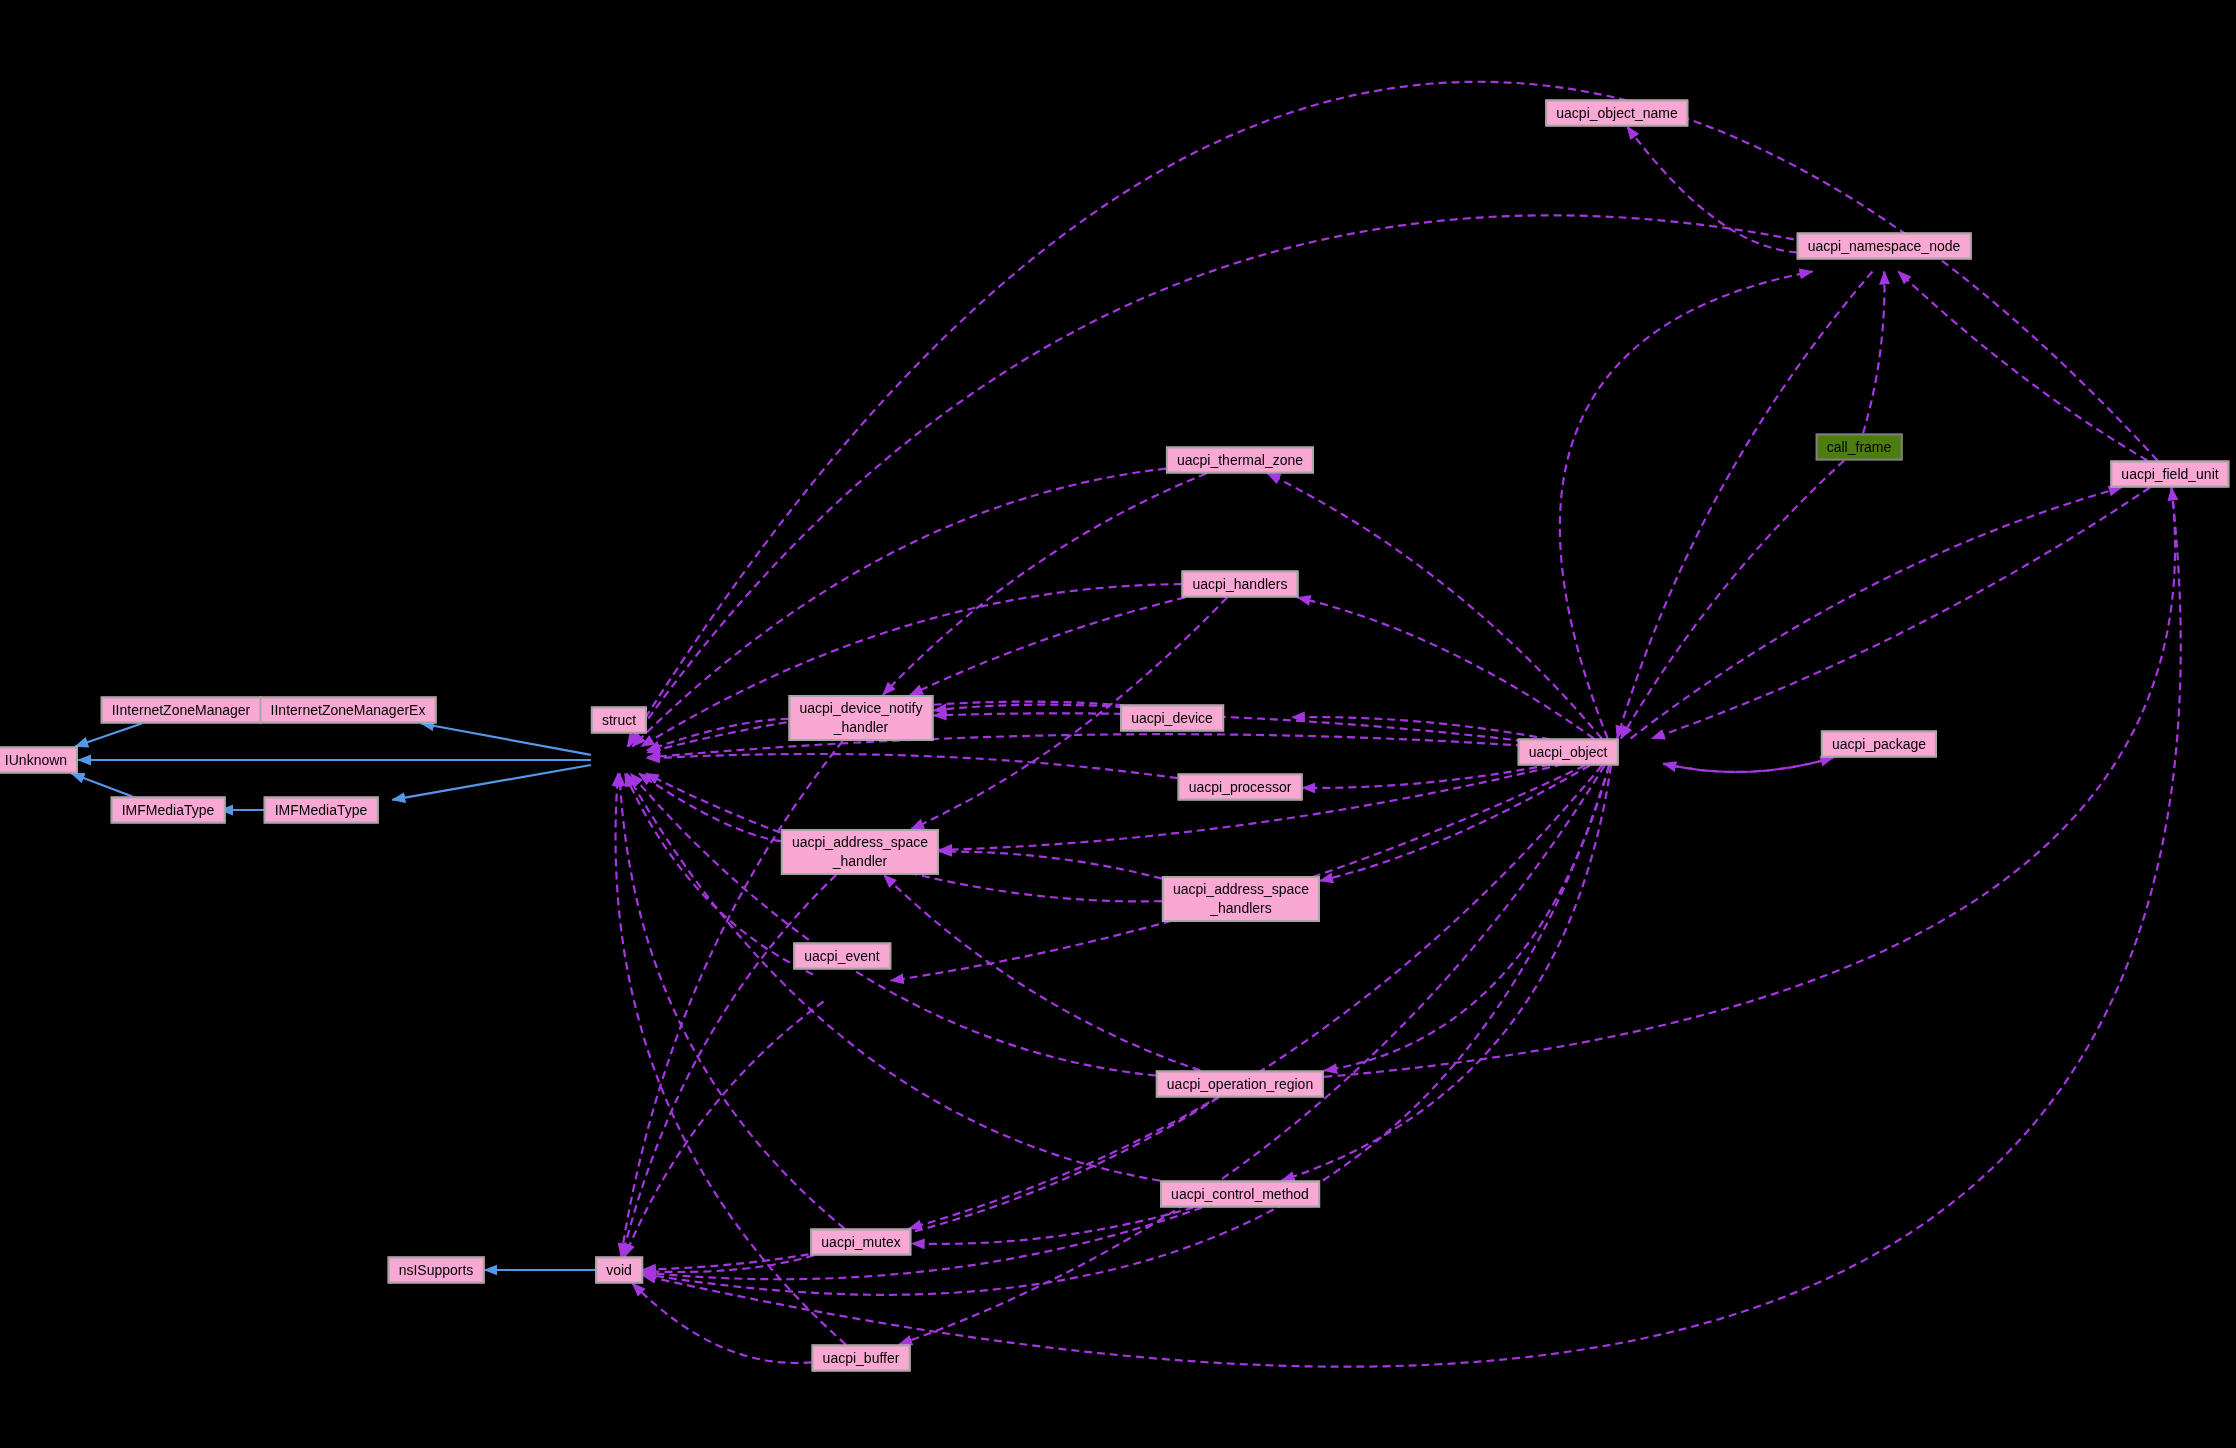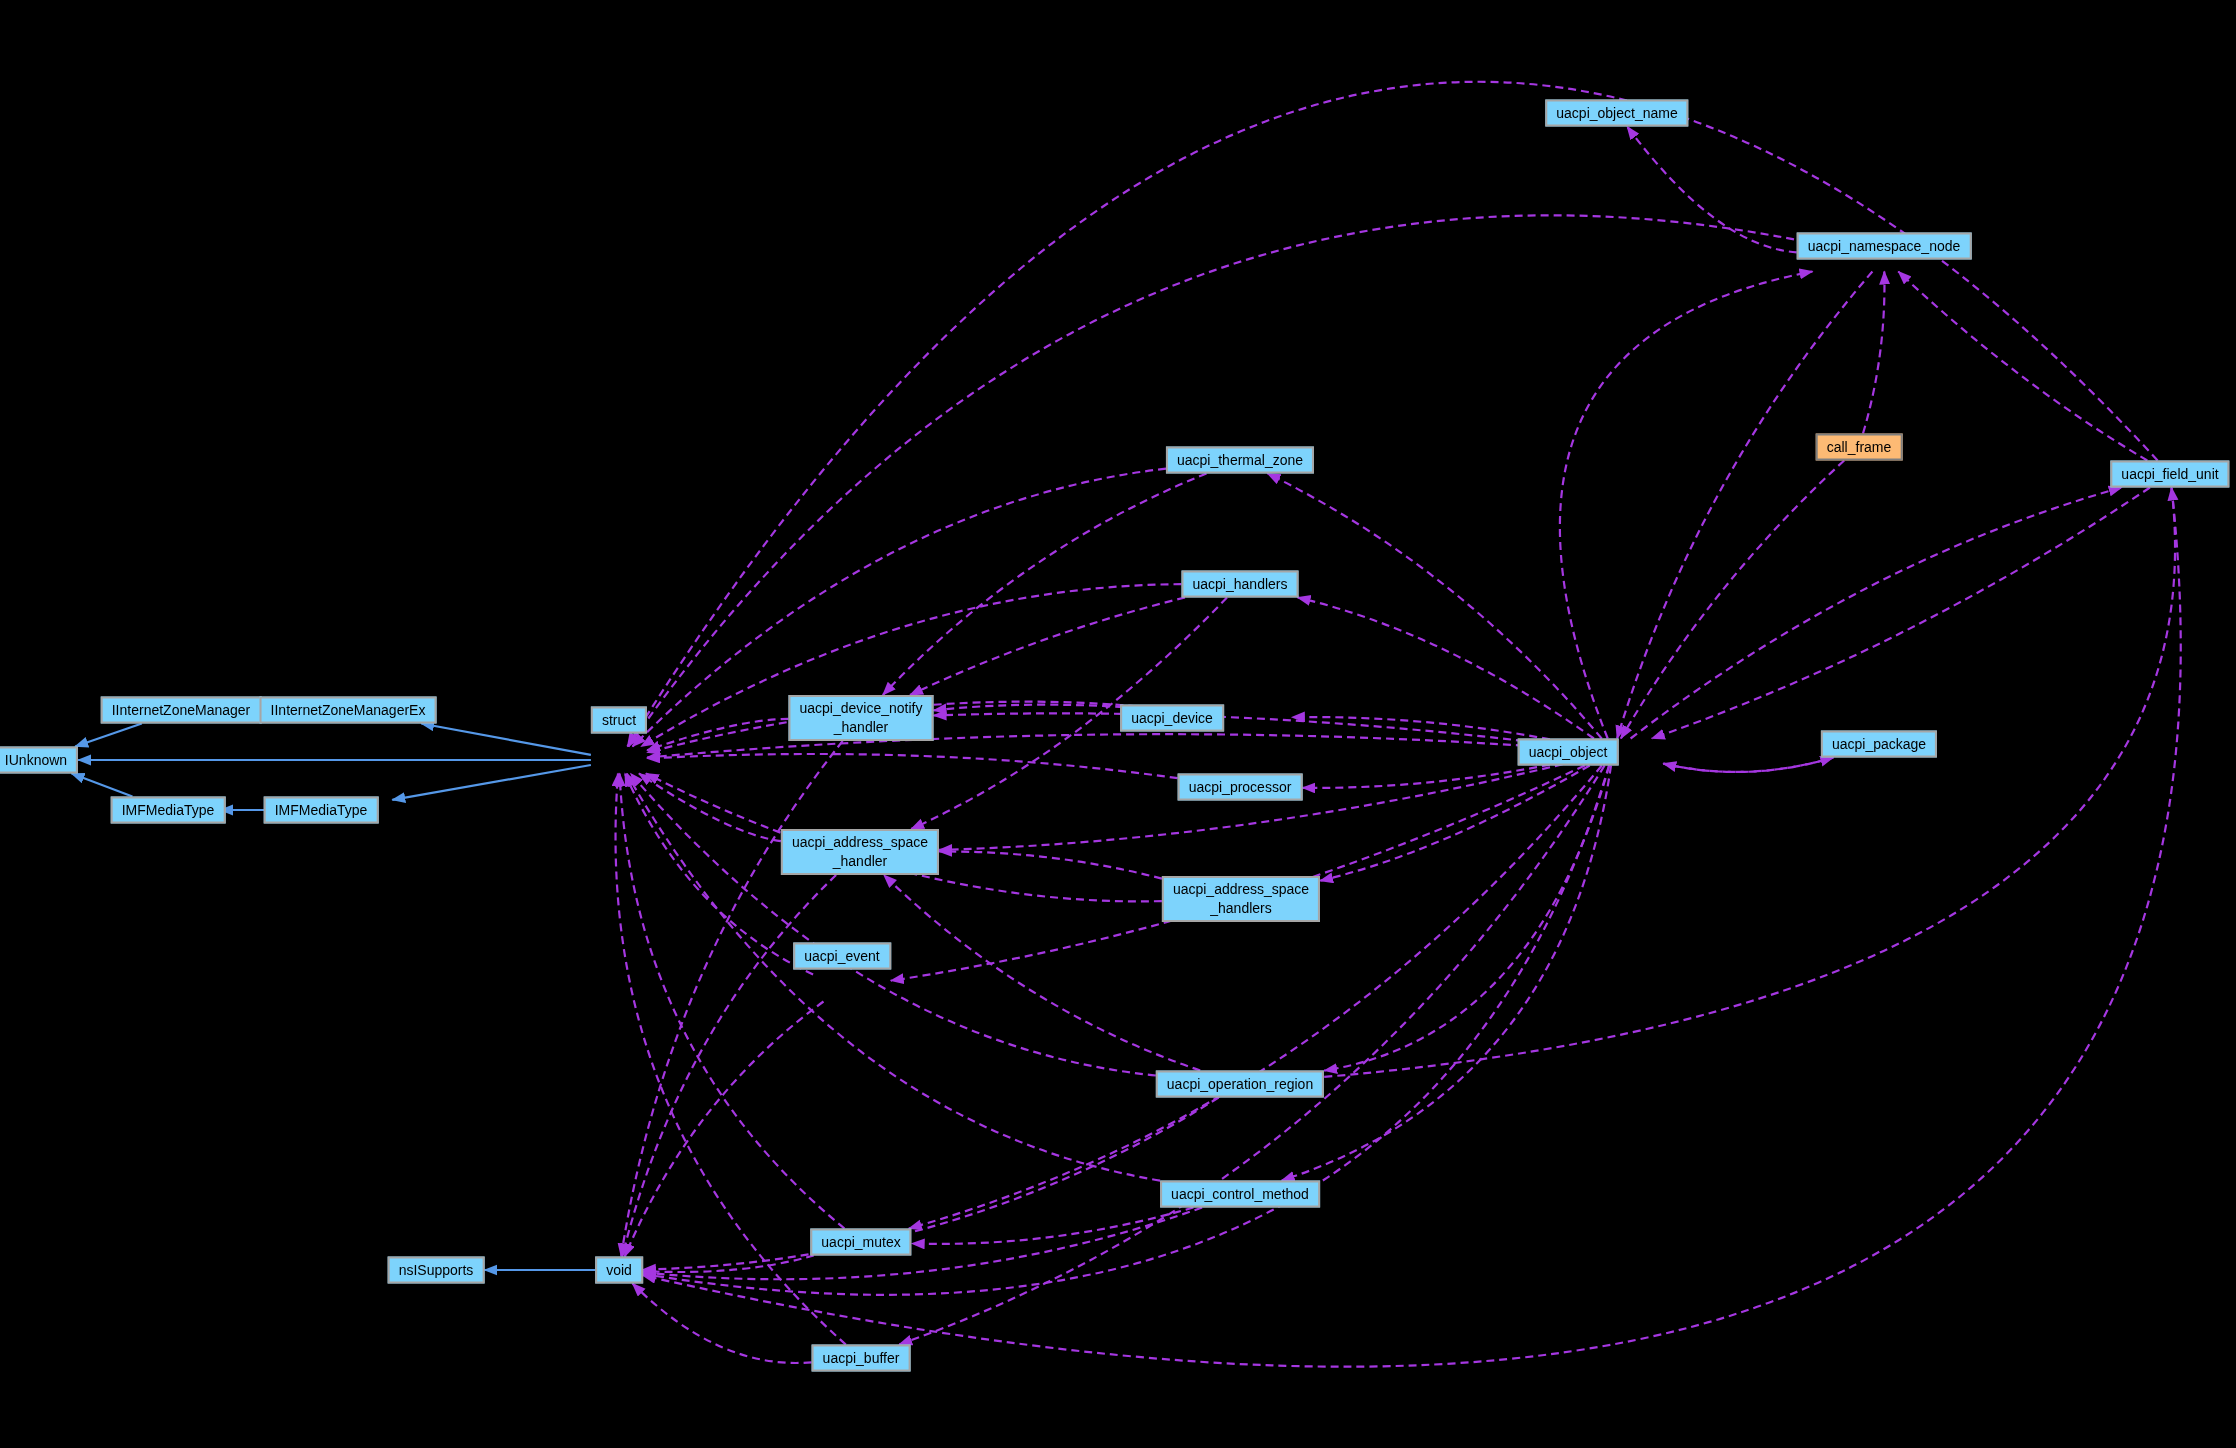--- a/index.html
+++ b/index.html
@@ -7,34 +7,34 @@
     position:relative;
     width:2236px;height:1448px;
     background:#000;
     overflow:hidden;
     font-family:"Liberation Sans", sans-serif;
   }
   #edges{position:absolute;left:0;top:0;width:2236px;height:1448px;}
   .node{
     position:absolute;
     transform:translate(-50%,-50%);
-    background:#7dd3fc;
+    background:#f9a8d4;
     border:2px solid #a6a6a6;
     color:#000;
     font-size:14px;
     line-height:19px;
     padding:2px 9px;
     white-space:pre-line;
     text-align:center;
     z-index:2;
     cursor:pointer;
     box-sizing:border-box;
   }
   .node.highlight{
-    background:#fdba74;
+    background:#4d7c0f;
     border-color:#7f7f7f;
   }
 </style>
 </head>
 <body>
 
 <div id="graph">
 
   <svg id="edges" width="2236" height="1448" viewBox="0 0 2236 1448">
     <defs>

